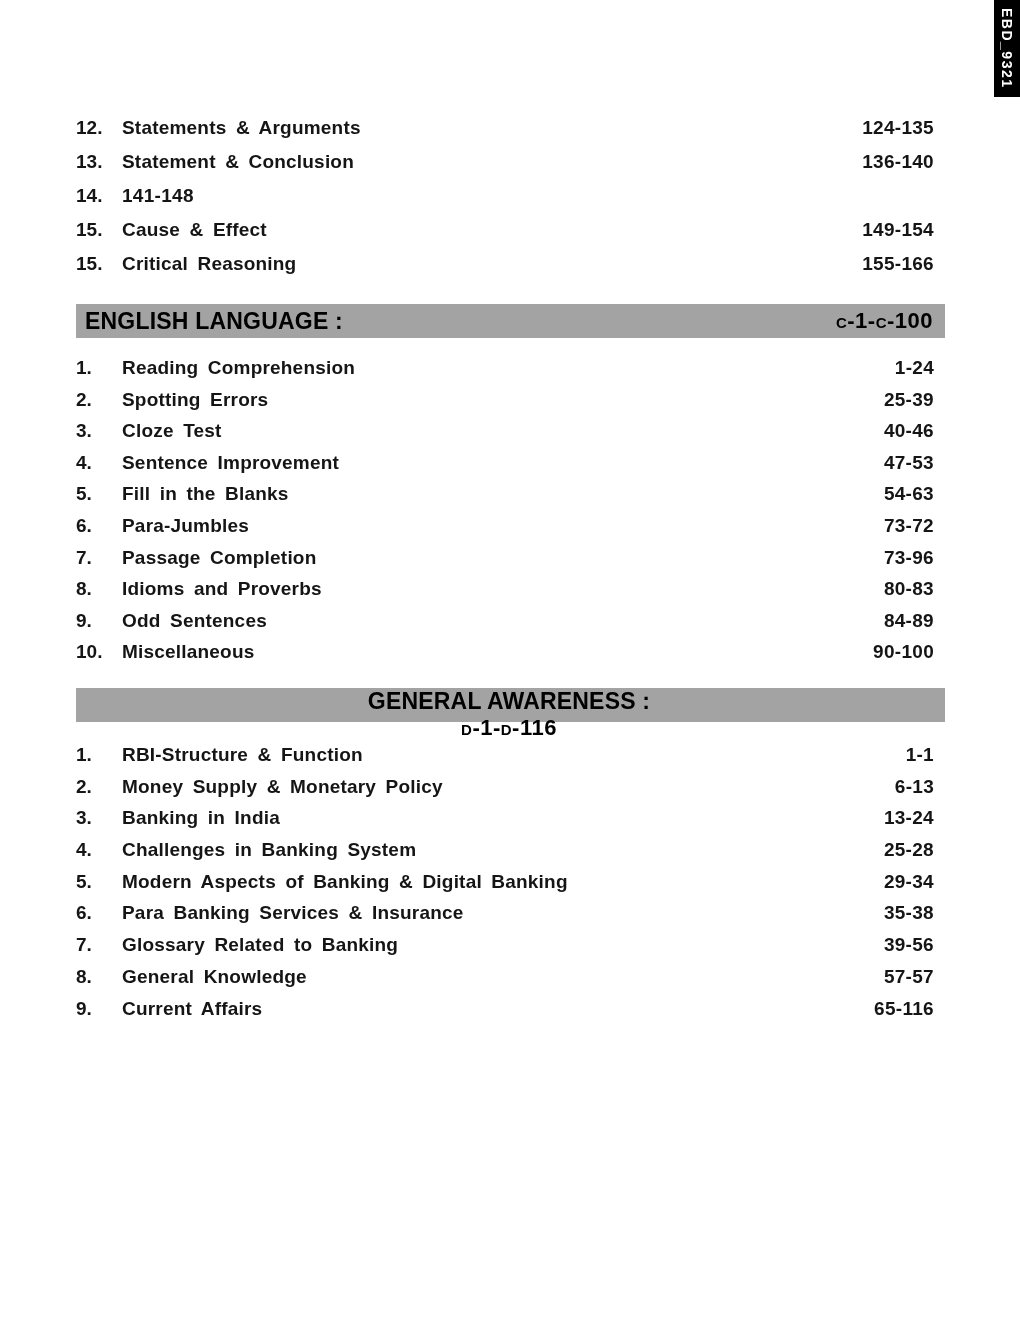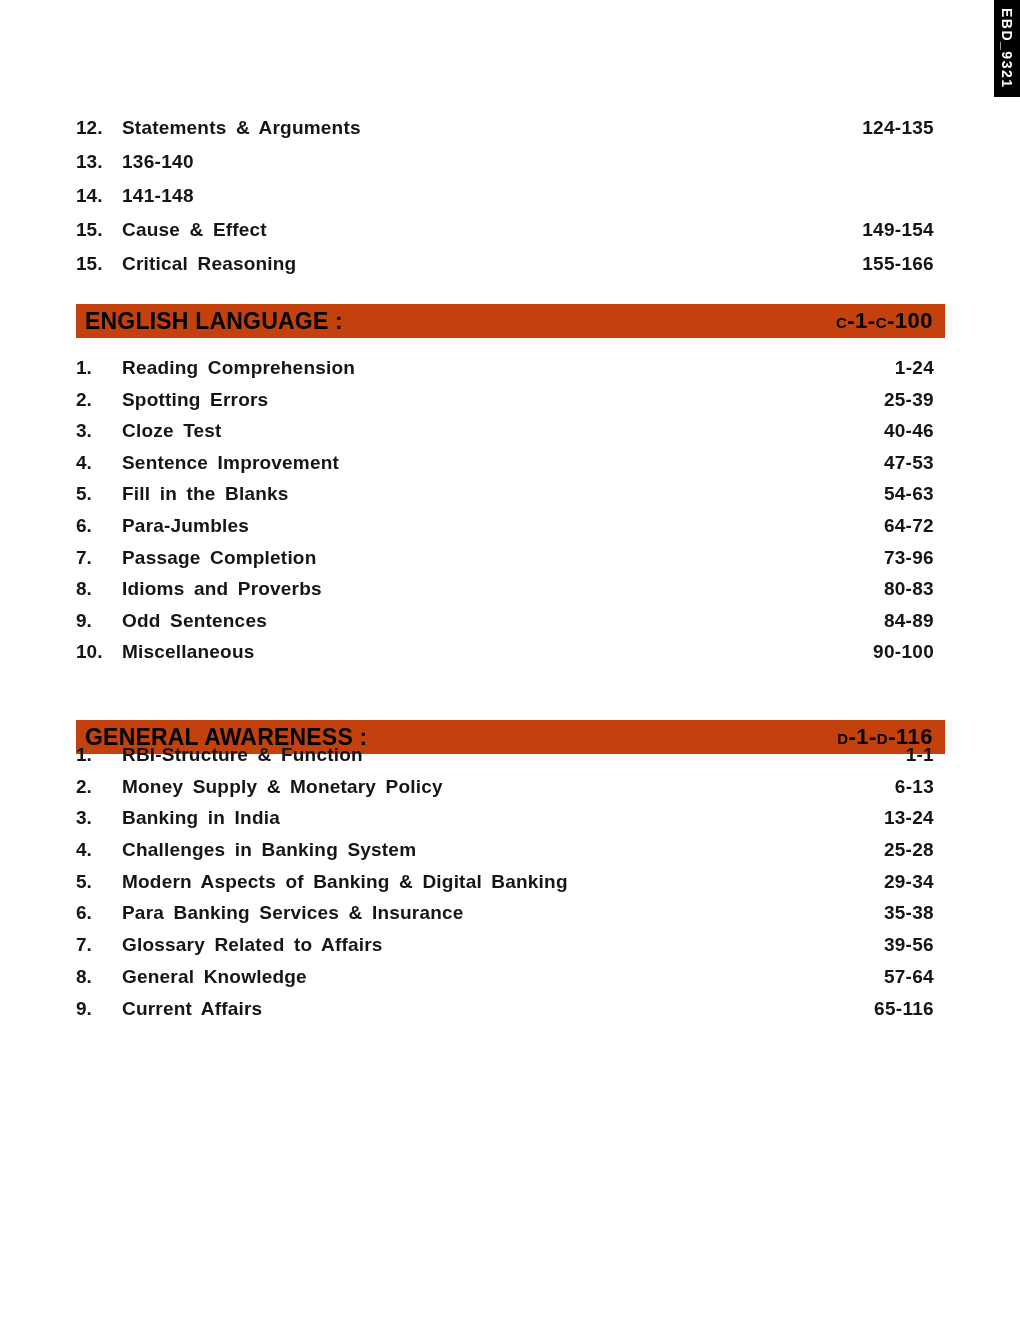--- a/index.html
+++ b/index.html
@@ -37,26 +37,26 @@
   .list-b { top: 352px; }
   .list-b .toc-row { height: 31.6px; line-height: 31.6px; }
   .list-c { top: 739px; }
   .list-c .toc-row { height: 31.7px; line-height: 31.7px; }
   .num   { flex: 0 0 46px; }
   .title { flex: 1 1 auto; word-spacing: 4px; letter-spacing: 0.2px; }
   .pages { flex: 0 0 auto; letter-spacing: 0.3px; }
   
   .section-bar {
     position: absolute; left: 76px; width: 869px; height: 34px;
-    background: #c2410c;
+    background: #a3a3a3;
     display: flex; align-items: center; justify-content: space-between;
     padding: 0 12px 0 9px; box-sizing: border-box;
   }
   .bar-1 { top: 304px; }
-  .bar-2 { top: 720px; }
+  .bar-2 { top: 688px; flex-direction: column; }
   .section-title {
     font-weight: bold; font-size: 23px; color: #000000; letter-spacing: 0.2px;
   }
   .section-range {
     font-weight: bold; font-size: 22px; color: #000000;
     text-transform: lowercase; font-variant: small-caps; letter-spacing: 0.5px; text-align: right;
   }
 </style>
 </head>
 <body>
@@ -68,20 +68,21 @@
   </div>
 
   <div class="toc list-a">
     <div class="toc-row">
       <span class="num">12.</span>
       <span class="title">Statements &amp; Arguments</span>
       <span class="pages">124-135</span>
     </div>
     <div class="toc-row">
       <span class="num">13.</span>
+      <span class="title">Statement &amp; Conclusion</span>
       <span class="pages">136-140</span>
     </div>
     <div class="toc-row">
       <span class="num">14.</span>
       <span class="pages">141-148</span>
     </div>
     <div class="toc-row">
       <span class="num">15.</span>
       <span class="title">Cause &amp; Effect</span>
       <span class="pages">149-154</span>
@@ -120,21 +121,21 @@
       <span class="pages">47-53</span>
     </div>
     <div class="toc-row">
       <span class="num">5.</span>
       <span class="title">Fill in the Blanks</span>
       <span class="pages">54-63</span>
     </div>
     <div class="toc-row">
       <span class="num">6.</span>
       <span class="title">Para-Jumbles</span>
-      <span class="pages">64-72</span>
+      <span class="pages">73-72</span>
     </div>
     <div class="toc-row">
       <span class="num">7.</span>
       <span class="title">Passage Completion</span>
       <span class="pages">73-96</span>
     </div>
     <div class="toc-row">
       <span class="num">8.</span>
       <span class="title">Idioms and Proverbs</span>
       <span class="pages">80-83</span>
@@ -182,27 +183,27 @@
       <span class="title">Modern Aspects of Banking &amp; Digital Banking</span>
       <span class="pages">29-34</span>
     </div>
     <div class="toc-row">
       <span class="num">6.</span>
       <span class="title">Para Banking Services &amp; Insurance</span>
       <span class="pages">35-38</span>
     </div>
     <div class="toc-row">
       <span class="num">7.</span>
-      <span class="title">Glossary Related to Affairs</span>
+      <span class="title">Glossary Related to Banking</span>
       <span class="pages">39-56</span>
     </div>
     <div class="toc-row">
       <span class="num">8.</span>
       <span class="title">General Knowledge</span>
-      <span class="pages">57-64</span>
+      <span class="pages">57-57</span>
     </div>
     <div class="toc-row">
       <span class="num">9.</span>
       <span class="title">Current Affairs</span>
       <span class="pages">65-116</span>
     </div>
   </div>
 
 </div>
 

